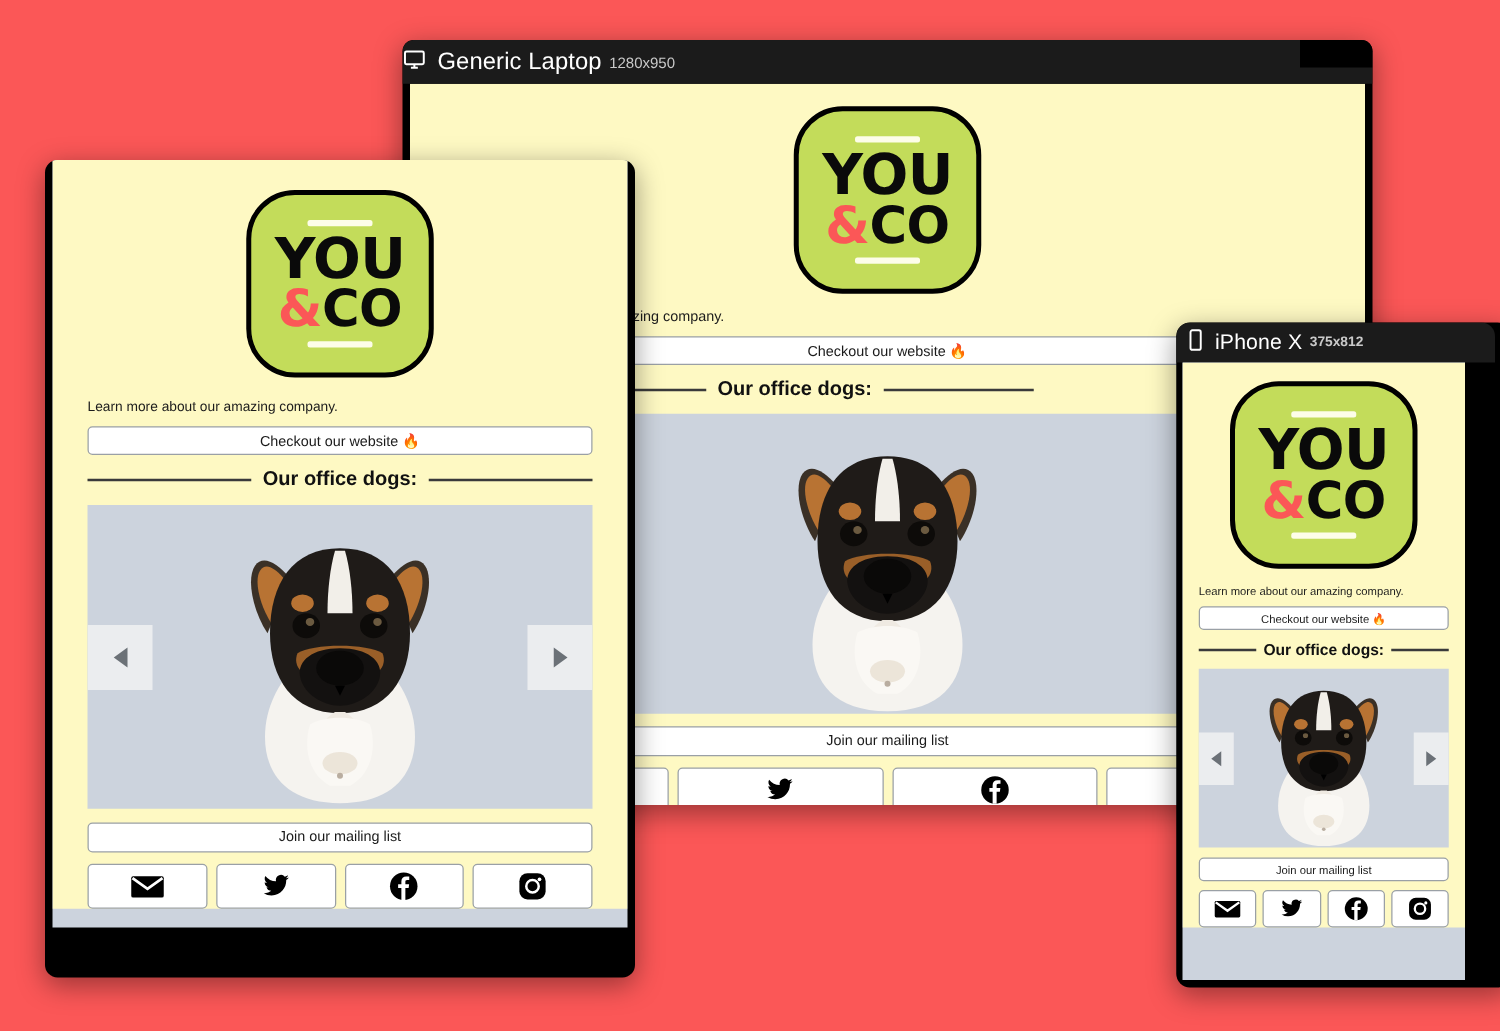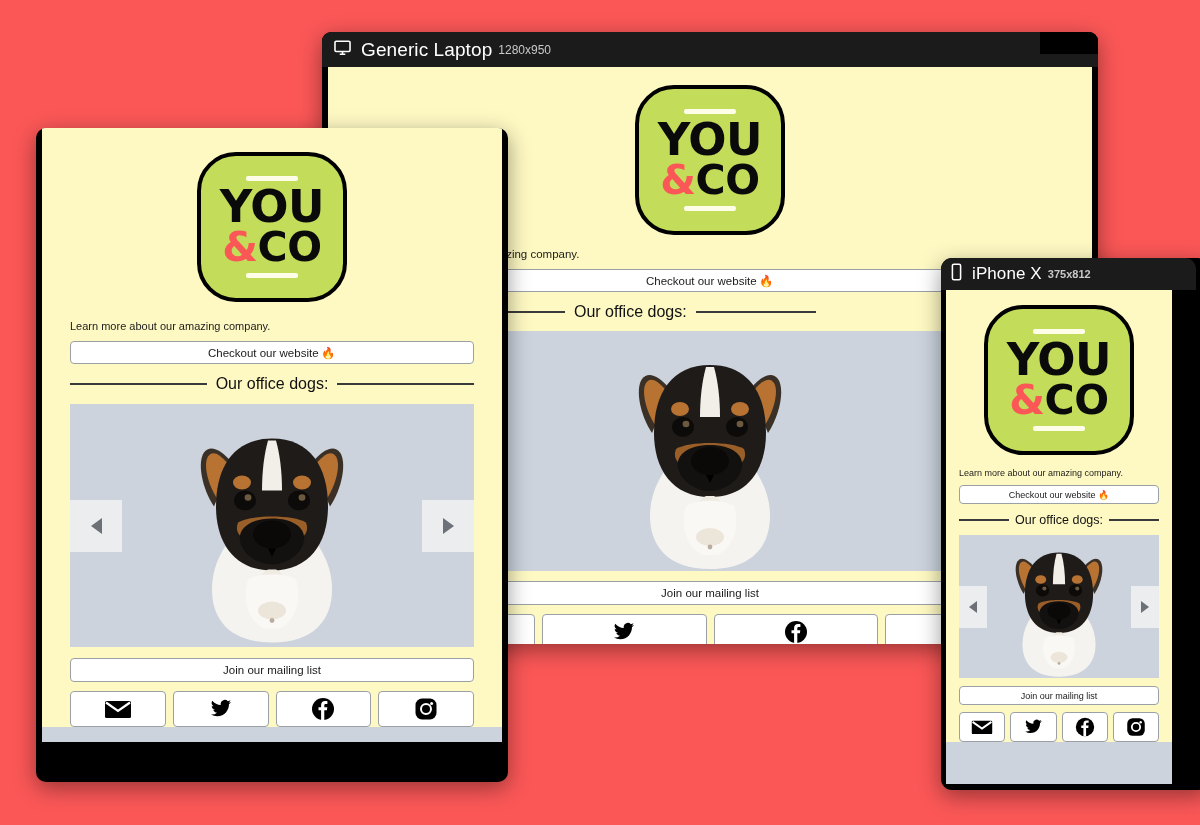--- a/index.html
+++ b/index.html
@@ -122,21 +122,21 @@
     align-items: center;
     width: 100%;
     box-sizing: border-box;
   }
   .divider-heading .rule {
     flex: 1 1 auto;
     height: 2px;
     background: #3a3a3a;
   }
   .divider-heading .dh-text {
-    font-weight: 400;
+    font-weight: 700;
     color: #111;
     white-space: nowrap;
   }
 
   
   .carousel {
     position: relative;
     background: #ccd3dd;
     overflow: hidden;
     box-sizing: border-box;
@@ -190,21 +190,21 @@
     width: 776px;
     height: 612px;
     border-radius: 9px 9px 0 0;
     padding: 0 6px 0 6px;
     box-sizing: border-box;
     background: #000;
   }
   #laptop .device-header {
     background: #1b1b1b;
     margin: 0 -6px;
-    padding-left: 11px;
+    padding-left: 0;
     height: 35px;
     border-radius: 9px 9px 0 0;
   }
   #laptop .laptop-corner-block {
     position: absolute;
     right: 0;
     top: 0;
     width: 58px;
     height: 22px;
     background: #000;

